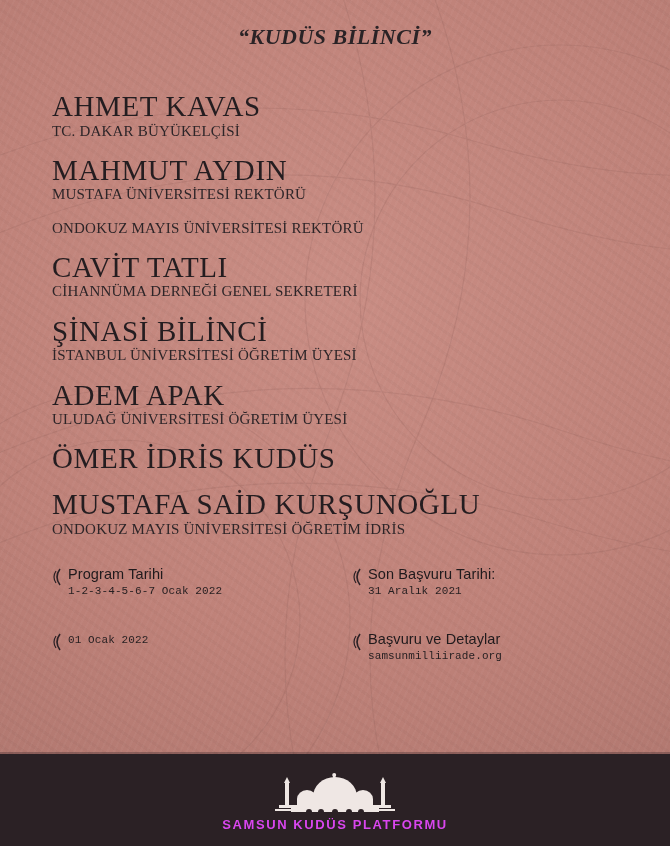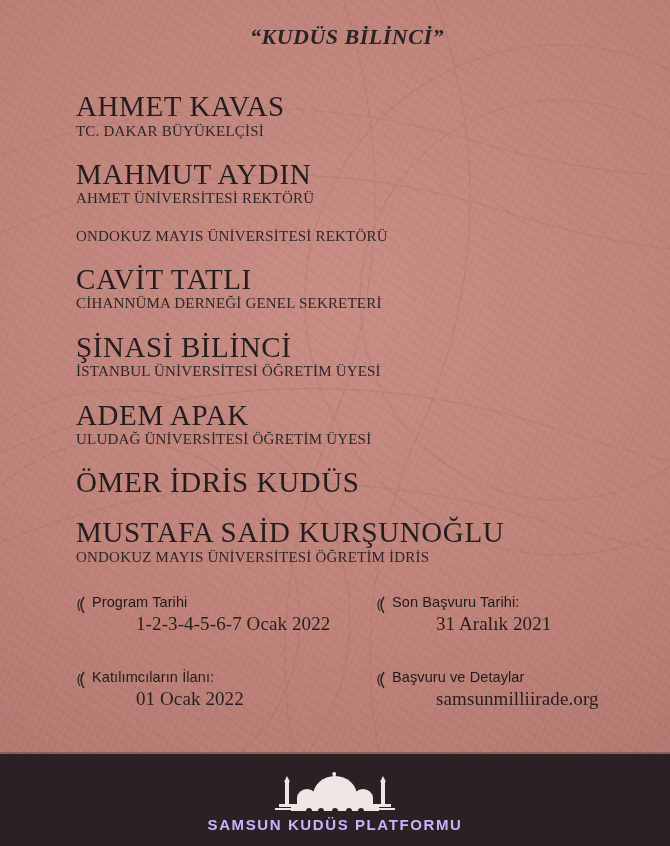--- a/index.html
+++ b/index.html
@@ -14,21 +14,20 @@
     position: relative;
   }
 
   
   .poster {
     position: absolute;
     inset: 0;
     background:
       radial-gradient(ellipse 120% 90% at 50% 35%, #c98d84 0%, #bf8279 45%, #b0776f 78%, #a76f68 100%);
     overflow: hidden;
-    padding-left: 24px;
   }
   
   .arcs {
     position: absolute;
     inset: 0;
     opacity: .22;
     pointer-events: none;
   }
   .noise {
     position: absolute;
@@ -50,21 +49,21 @@
     font-size: 22px;
     letter-spacing: .5px;
     color: #2a2326;
   }
 
   
   .speakers {
     position: relative;
     margin: 42px 0 0 52px;
   }
-  .speaker { margin-bottom: 16px; margin-top: 20px; }
+  .speaker { margin-bottom: 16px; }
   .speaker-name {
     font-family: "Liberation Serif", serif;
     font-size: 29px;
     line-height: 1.02;
     letter-spacing: .6px;
     color: #241d20;
     white-space: nowrap;
   }
   .speaker-title {
     font-family: "Liberation Serif", serif;
@@ -97,47 +96,46 @@
     height: 18px;
   }
   .info-label {
     font-family: "Liberation Sans", sans-serif;
     font-weight: normal;
     font-size: 14.5px;
     color: #1f1a1c;
     letter-spacing: .1px;
   }
   .info-value {
-    font-family: Liberation Serif, serif;
-    font-size: 19px;
+    font-family: Liberation Mono, monospace;
+    font-size: 11px;
     color: #241e20;
     margin-top: 3px;
     letter-spacing: .1px;
-    margin-left: 44px;
   }
 
   
   .footer {
     position: absolute;
     left: 0; right: 0; bottom: 0;
     height: 92px;
     background: #2b2125;
     display: flex;
     flex-direction: column;
     align-items: center;
     justify-content: center;
     padding-top: 4px;
   }
   .footer-logo { margin-bottom: 2px; }
   .footer-text {
     font-family: "Liberation Sans", sans-serif;
     font-weight: bold;
-    font-size: 15px;
+    font-size: 13px;
     letter-spacing: 1.6px;
-    color: #c4b5fd;
+    color: #d946ef;
   }
   .footer-rule {
     position: absolute;
     bottom: 92px;
     left: 0; right: 0;
     height: 2px;
     background: rgba(60,40,44,.35);
   }
 </style>
 </head>
@@ -165,21 +163,21 @@
 
   <div class="speakers">
 
     <div class="speaker">
       <div class="speaker-name">AHMET KAVAS</div>
       <div class="speaker-title">TC. DAKAR BÜYÜKELÇİSİ</div>
     </div>
 
     <div class="speaker">
       <div class="speaker-name">MAHMUT AYDIN</div>
-      <div class="speaker-title">AHMET ÜNİVERSİTESİ REKTÖRÜ</div>
+      <div class="speaker-title">MUSTAFA ÜNİVERSİTESİ REKTÖRÜ</div>
     </div>
 
     <div class="speaker">
       <div class="speaker-title">ONDOKUZ MAYIS ÜNİVERSİTESİ REKTÖRÜ</div>
     </div>
 
     <div class="speaker">
       <div class="speaker-name">CAVİT TATLI</div>
       <div class="speaker-title">CİHANNÜMA DERNEĞİ GENEL SEKRETERİ</div>
     </div>
@@ -223,21 +221,20 @@
       </svg>
       <div class="info-label">Son Başvuru Tarihi:</div>
       <div class="info-value">31 Aralık 2021</div>
     </div>
 
     <div class="info-item">
       <svg class="mark" viewBox="0 0 10 18">
         <path d="M8 1 Q2 9 8 17" fill="none" stroke="#2b2125" stroke-width="1.6"></path>
         <path d="M4 3 Q0 9 4 15" fill="none" stroke="#2b2125" stroke-width="1.2"></path>
       </svg>
-      <div class="info-label">Katılımcıların İlanı:</div>
       <div class="info-value">01 Ocak 2022</div>
     </div>
 
     <div class="info-item">
       <svg class="mark" viewBox="0 0 10 18">
         <path d="M8 1 Q2 9 8 17" fill="none" stroke="#2b2125" stroke-width="1.6"></path>
         <path d="M4 3 Q0 9 4 15" fill="none" stroke="#2b2125" stroke-width="1.2"></path>
       </svg>
       <div class="info-label">Başvuru ve Detaylar</div>
       <div class="info-value">samsunmilliirade.org</div>

